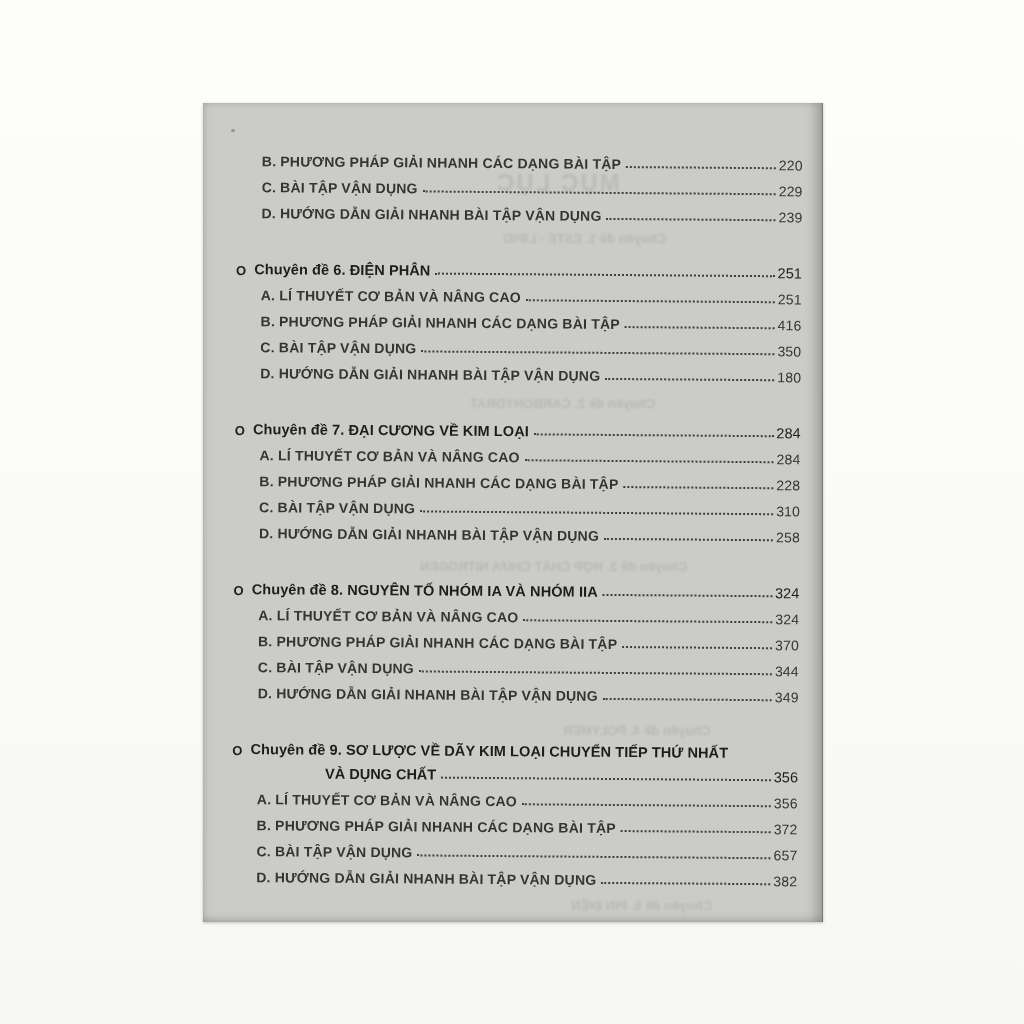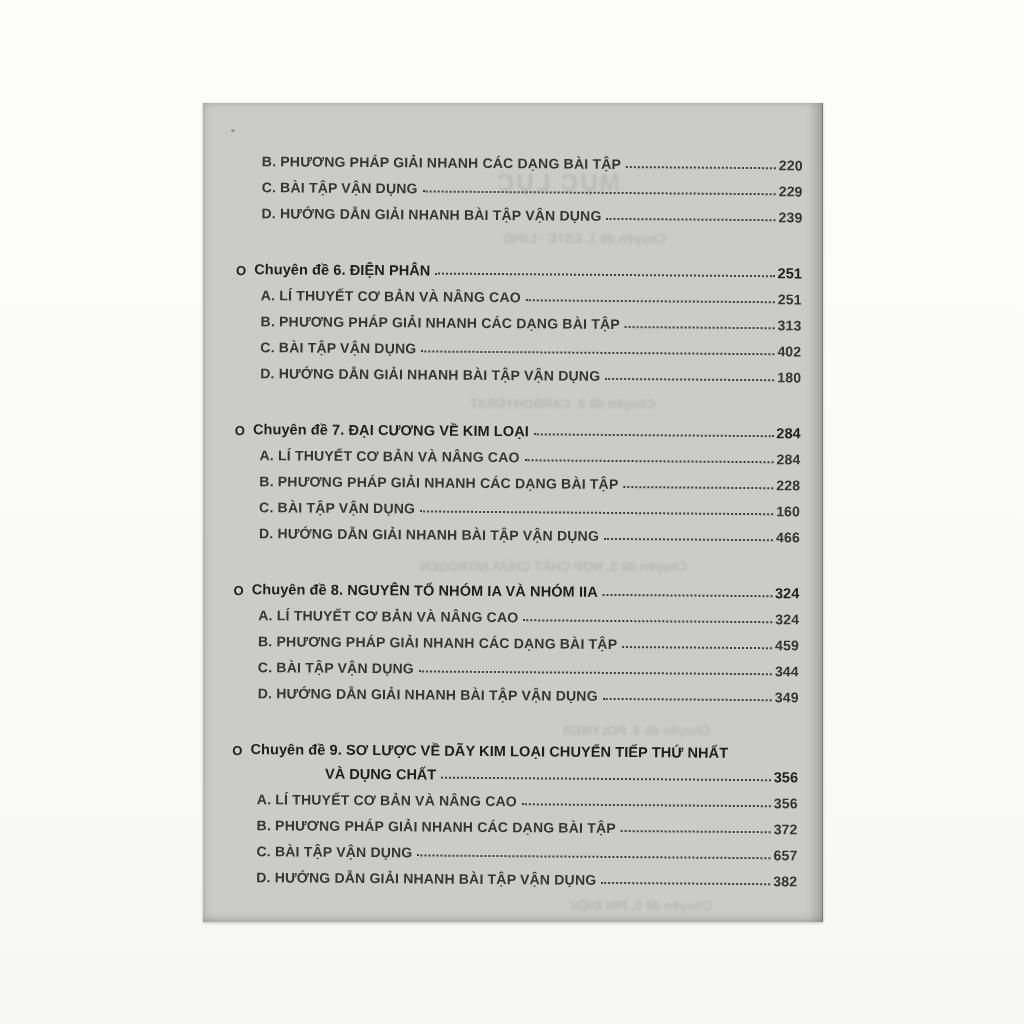--- a/index.html
+++ b/index.html
@@ -33,21 +33,21 @@
     transform:rotate(.45deg);transform-origin:0 0;
     color:#2e2e2c;
   }
   .row{display:flex;align-items:flex-end;height:26px;white-space:nowrap;}
   .row.item{padding-left:25px;font-size:14px;font-weight:700;letter-spacing:.2px;color:#343432;}
   .row.chapter{margin-top:30px;font-size:14.5px;font-weight:700;letter-spacing:.1px;color:#1d1d1b;}
   .row.chapter2{height:24px;padding-left:93px;font-size:14.5px;font-weight:700;color:#1d1d1b;}
   .bullet{font-weight:700;margin-right:8px;font-size:13px;transform:translateY(-1px);}
   .label{flex:0 0 auto;padding-bottom:2px;}
   .dots{flex:1 1 auto;border-bottom:2px dotted #3f3f3d;margin:0 3px 6px 5px;min-width:10px;}
-  .pg{flex:0 0 auto;padding-bottom:2px;font-weight:700;}
+  .pg{flex:0 0 auto;padding-bottom:2px;font-weight:400;}
   
   .bt{
     position:absolute;color:#8d8d8b;opacity:.30;filter:blur(1px);
     transform:scaleX(-1);font-weight:700;white-space:nowrap;pointer-events:none;
   }
   .bt-1{left:292px;top:66px;font-size:24px;letter-spacing:2px;opacity:.26;}
   .bt-2{left:300px;top:128px;font-size:13px;}
   .bt-3{left:267px;top:293px;font-size:13px;}
   .bt-4{left:217px;top:456px;font-size:13px;}
   .bt-5{left:360px;top:620px;font-size:13px;}
@@ -92,26 +92,26 @@
           <span class="pg">251</span>
         </div>
         <div class="row item">
           <span class="label">A. LÍ THUYẾT CƠ BẢN VÀ NÂNG CAO</span>
           <span class="dots"></span>
           <span class="pg">251</span>
         </div>
         <div class="row item">
           <span class="label">B. PHƯƠNG PHÁP GIẢI NHANH CÁC DẠNG BÀI TẬP</span>
           <span class="dots"></span>
-          <span class="pg">313</span>
+          <span class="pg">416</span>
         </div>
         <div class="row item">
           <span class="label">C. BÀI TẬP VẬN DỤNG</span>
           <span class="dots"></span>
-          <span class="pg">402</span>
+          <span class="pg">350</span>
         </div>
         <div class="row item">
           <span class="label">D. HƯỚNG DẪN GIẢI NHANH BÀI TẬP VẬN DỤNG</span>
           <span class="dots"></span>
           <span class="pg">180</span>
         </div>
         <div class="row chapter">
           <span class="bullet">O</span>
           <span class="label">Chuyên đề 7. ĐẠI CƯƠNG VỀ KIM LOẠI</span>
           <span class="dots"></span>
@@ -123,42 +123,42 @@
           <span class="pg">284</span>
         </div>
         <div class="row item">
           <span class="label">B. PHƯƠNG PHÁP GIẢI NHANH CÁC DẠNG BÀI TẬP</span>
           <span class="dots"></span>
           <span class="pg">228</span>
         </div>
         <div class="row item">
           <span class="label">C. BÀI TẬP VẬN DỤNG</span>
           <span class="dots"></span>
-          <span class="pg">160</span>
+          <span class="pg">310</span>
         </div>
         <div class="row item">
           <span class="label">D. HƯỚNG DẪN GIẢI NHANH BÀI TẬP VẬN DỤNG</span>
           <span class="dots"></span>
-          <span class="pg">466</span>
+          <span class="pg">258</span>
         </div>
         <div class="row chapter">
           <span class="bullet">O</span>
           <span class="label">Chuyên đề 8. NGUYÊN TỐ NHÓM IA VÀ NHÓM IIA</span>
           <span class="dots"></span>
           <span class="pg">324</span>
         </div>
         <div class="row item">
           <span class="label">A. LÍ THUYẾT CƠ BẢN VÀ NÂNG CAO</span>
           <span class="dots"></span>
           <span class="pg">324</span>
         </div>
         <div class="row item">
           <span class="label">B. PHƯƠNG PHÁP GIẢI NHANH CÁC DẠNG BÀI TẬP</span>
           <span class="dots"></span>
-          <span class="pg">459</span>
+          <span class="pg">370</span>
         </div>
         <div class="row item">
           <span class="label">C. BÀI TẬP VẬN DỤNG</span>
           <span class="dots"></span>
           <span class="pg">344</span>
         </div>
         <div class="row item">
           <span class="label">D. HƯỚNG DẪN GIẢI NHANH BÀI TẬP VẬN DỤNG</span>
           <span class="dots"></span>
           <span class="pg">349</span>

